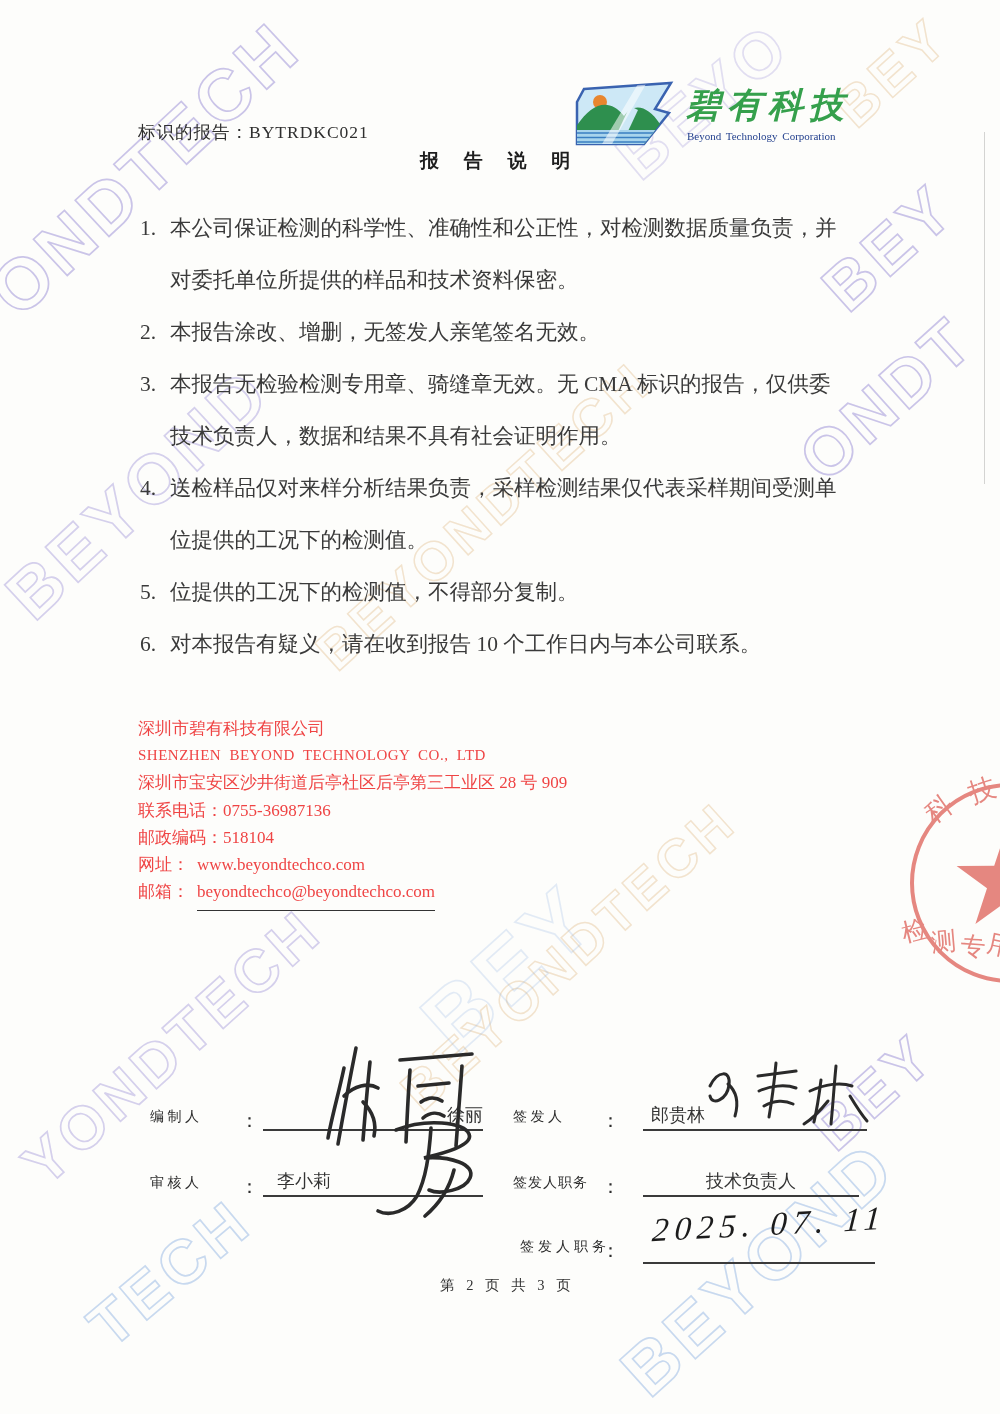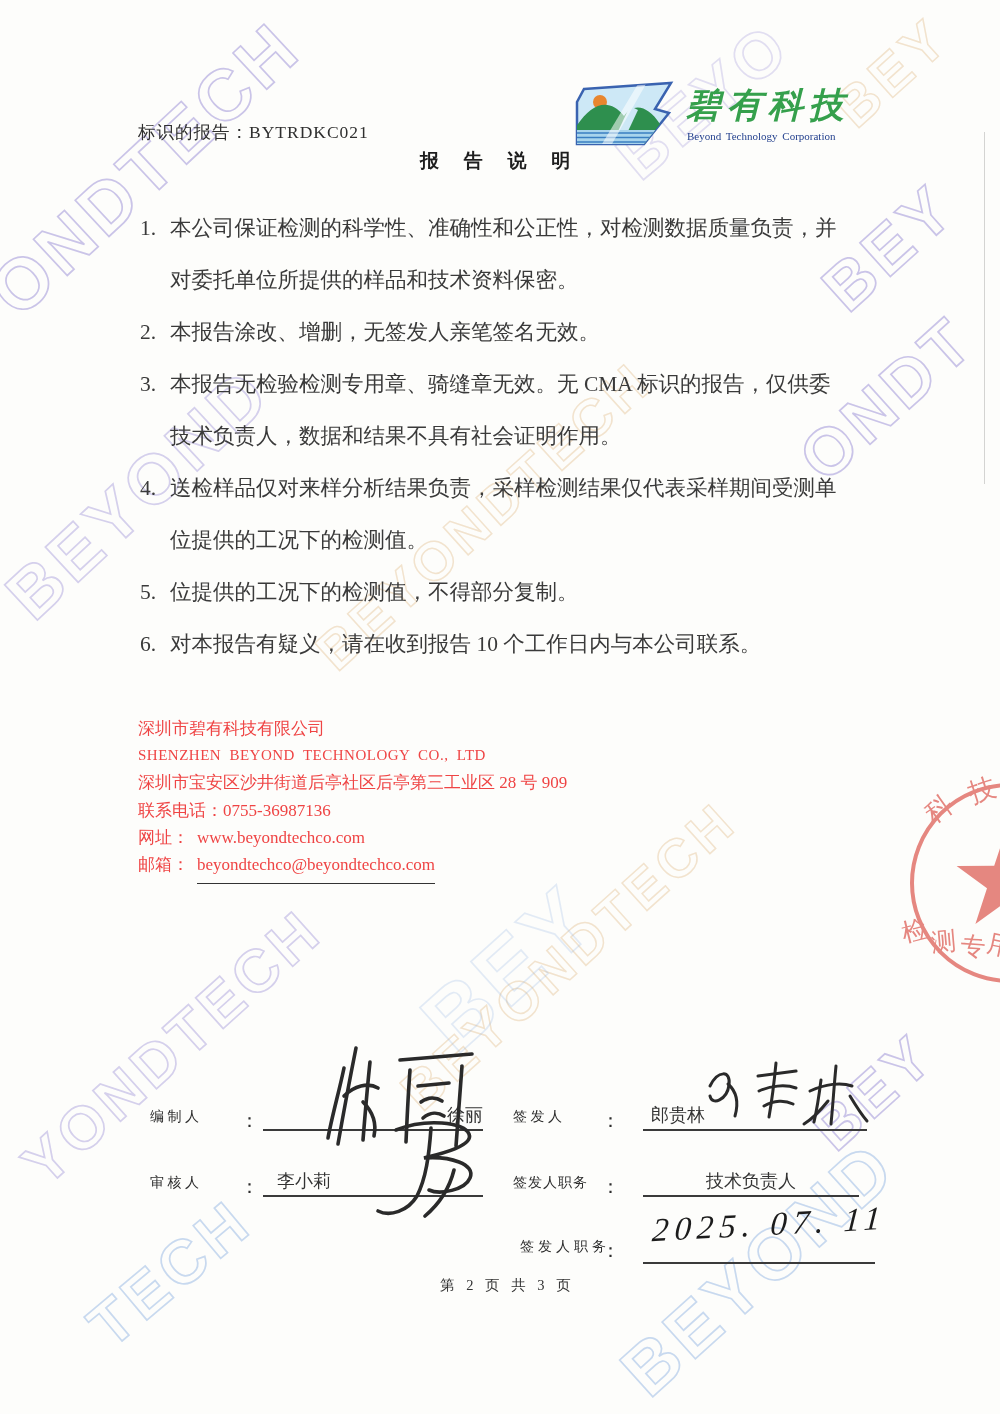--- a/index.html
+++ b/index.html
@@ -134,20 +134,23 @@
   </div>
 
   <div class="company">
     <div>深圳市碧有科技有限公司</div>
     <div class="en">SHENZHEN BEYOND TECHNOLOGY CO., LTD</div>
     <div>深圳市宝安区沙井街道后亭社区后亭第三工业区 28 号 909</div>
     <div>
       <span>联系电话：</span><span>0755-36987136</span>
     </div>
     <div>
+      <span>邮政编码：</span><span>518104</span>
+    </div>
+    <div>
       <span>网址：</span><span class="lbl-gap">www.beyondtechco.com</span>
     </div>
     <div>
       <span>邮箱：</span><span class="lbl-gap u">beyondtechco@beyondtechco.com</span>
     </div>
   </div>
 
   <div class="hand" style="left:898px;top:770px;width:224px;height:226px;">
     <svg width="224" height="226" viewBox="0 0 224 226">
       <g opacity="0.8">

